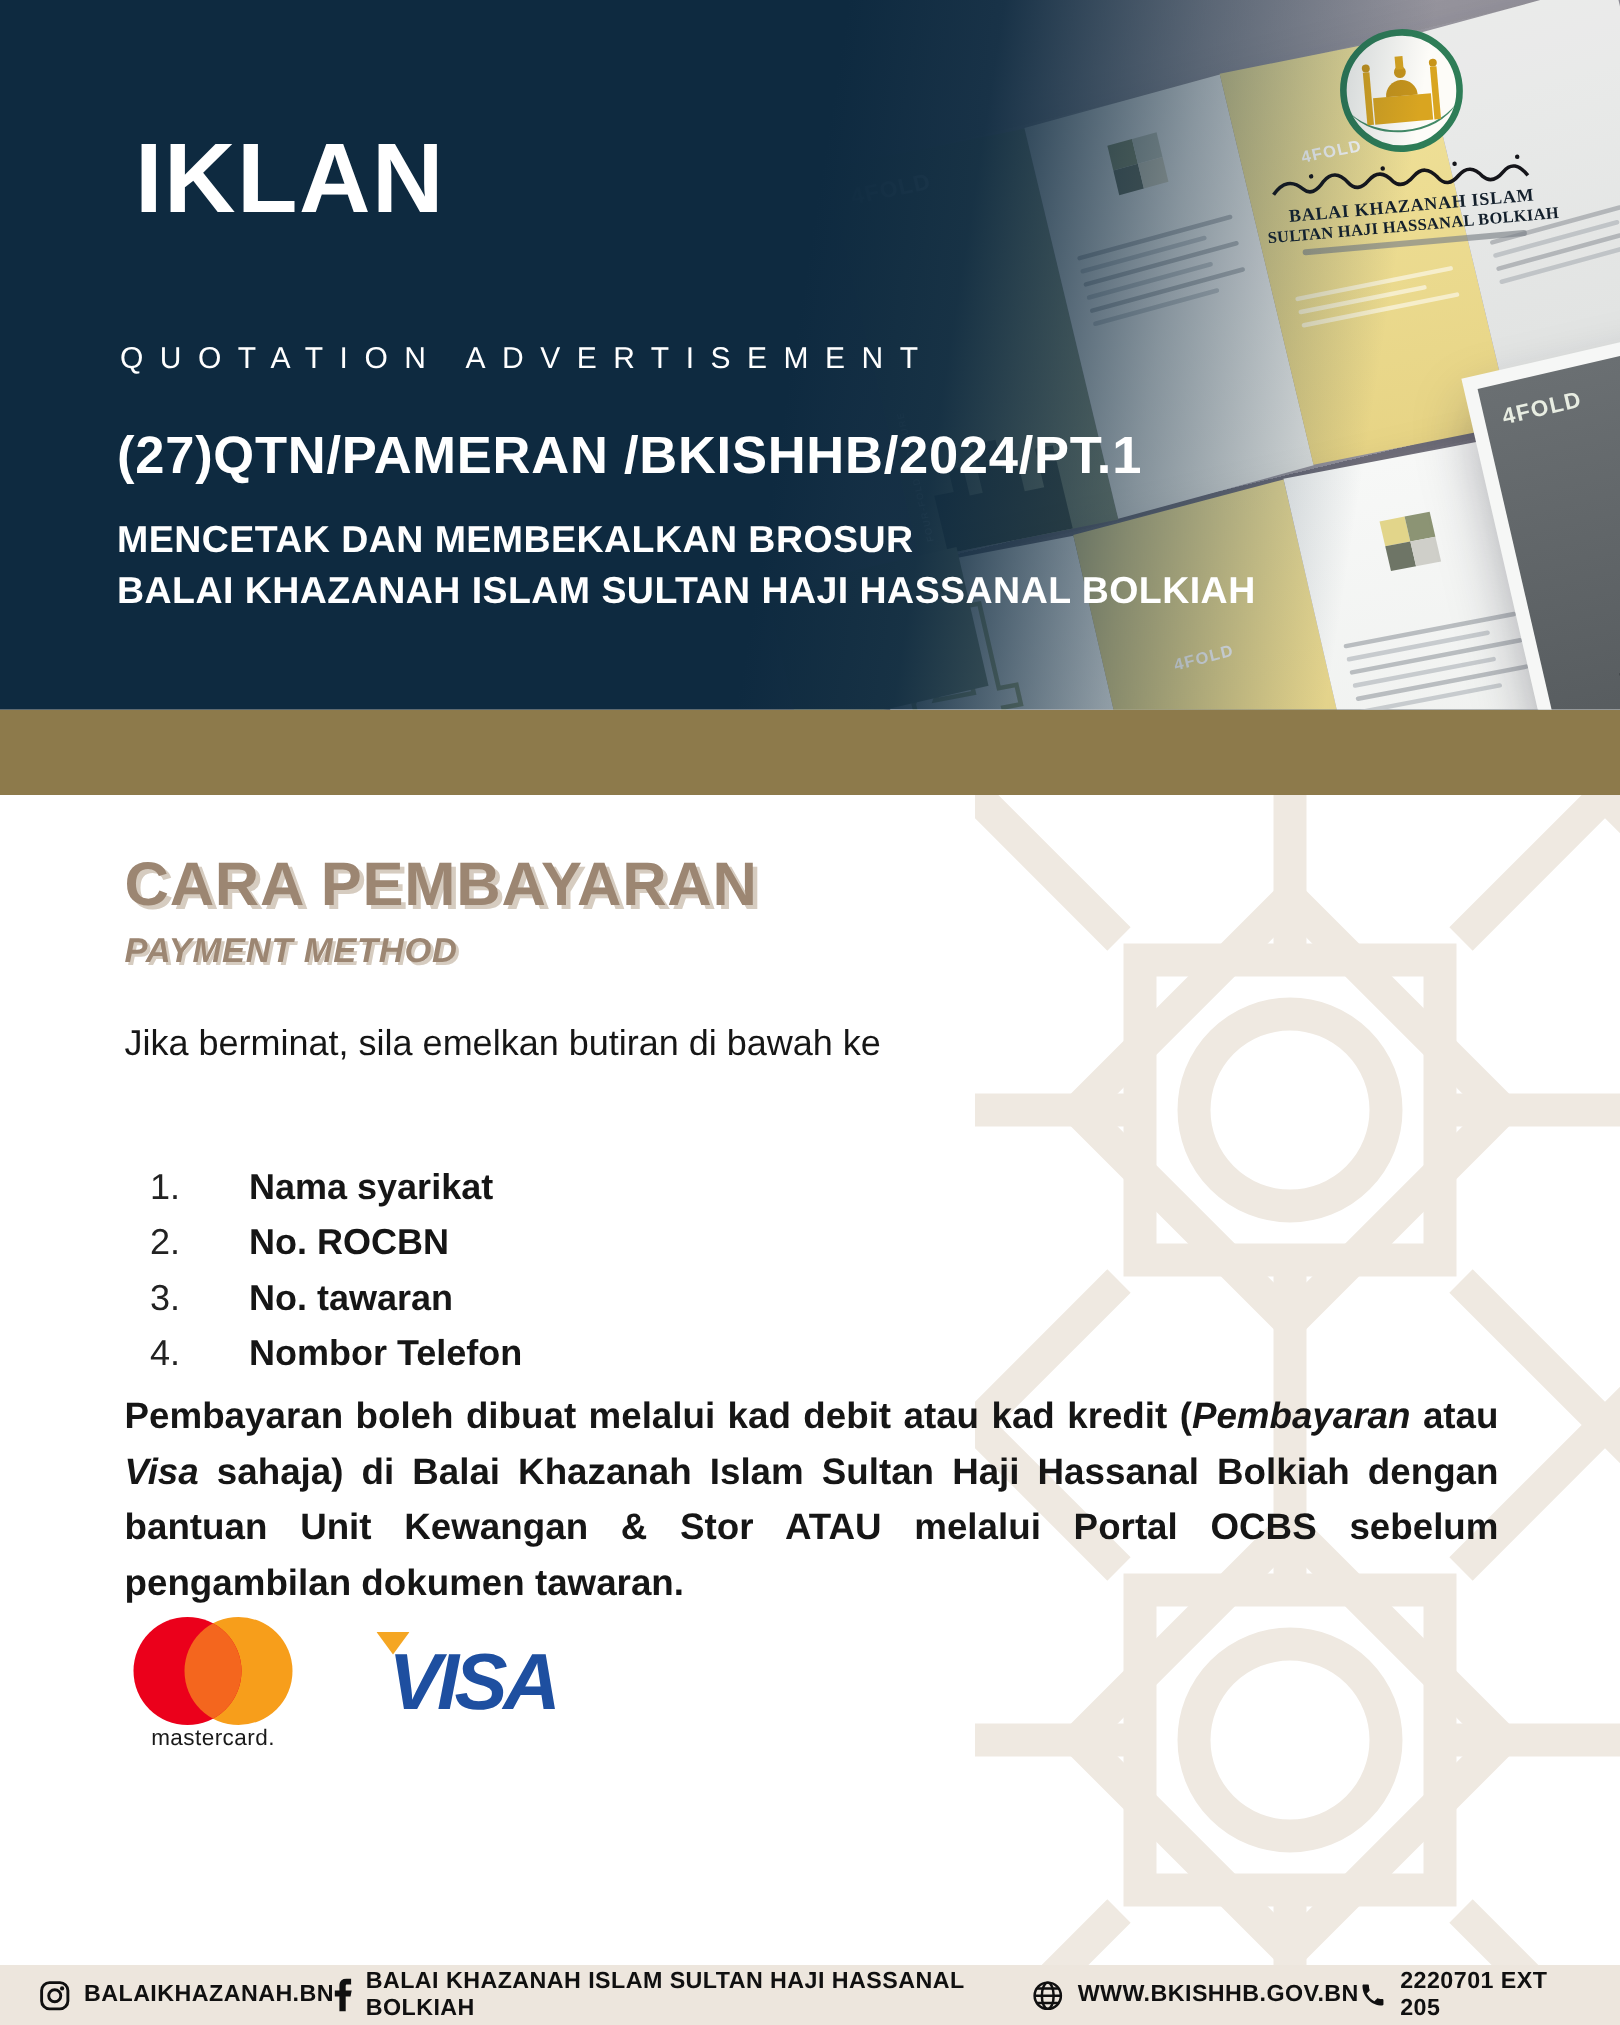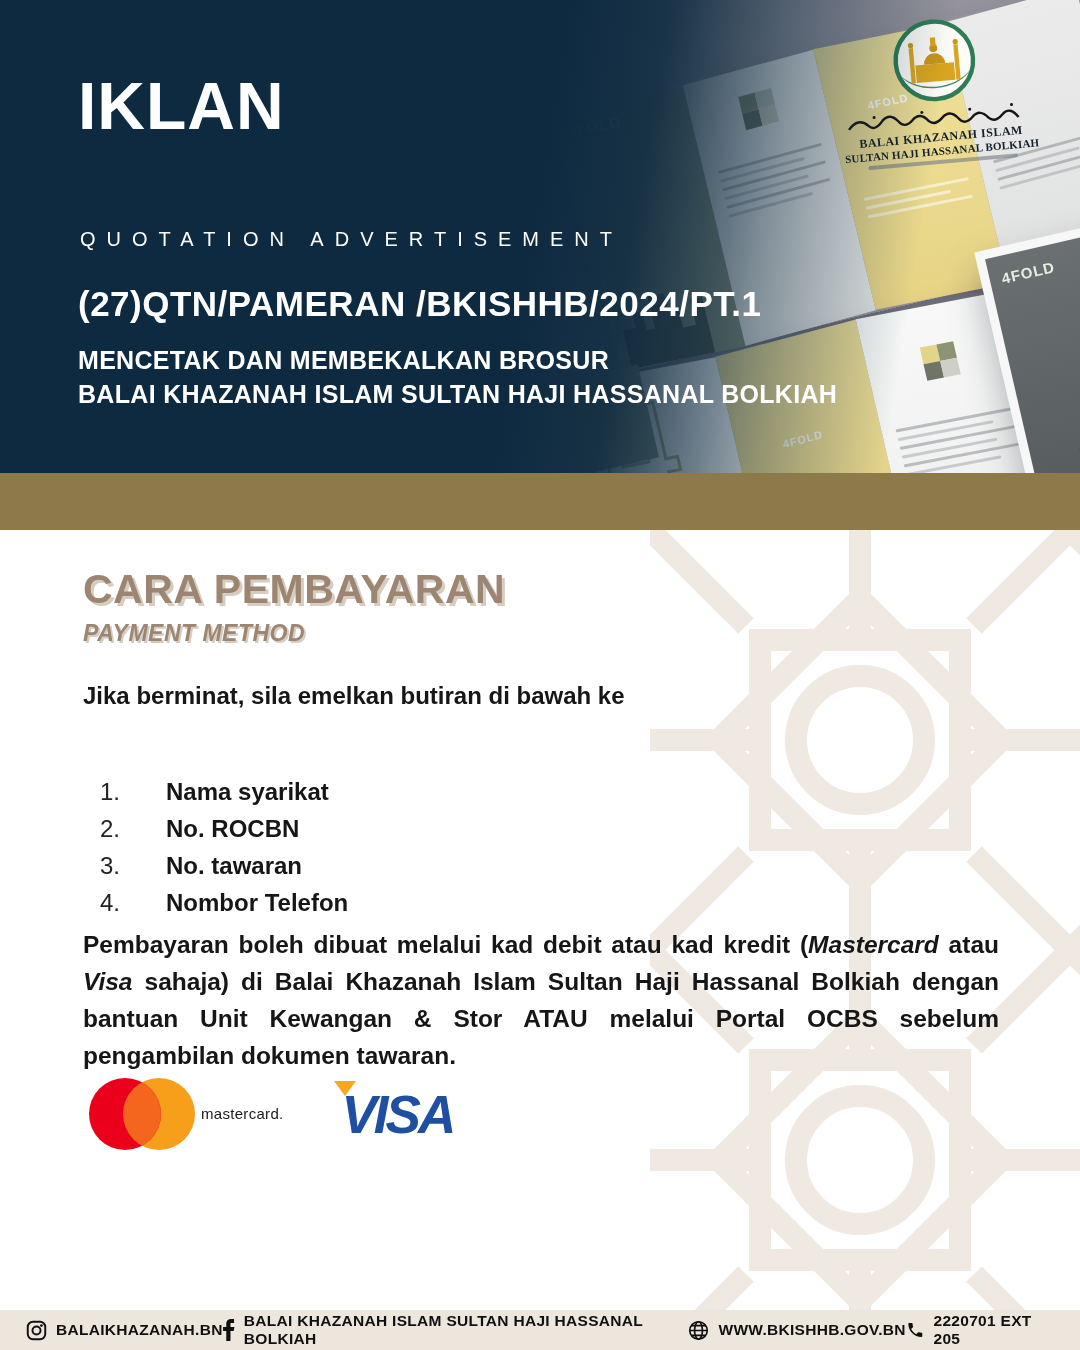--- a/index.html
+++ b/index.html
@@ -51,32 +51,32 @@
   
   .band{height:57px;background:#8D7A4B;}
 
   
   .content{position:relative;height:940px;background:#fff;}
   .watermark{position:absolute;top:0;right:0;pointer-events:none;}
   .heading{position:absolute;left:83px;top:36px;font-size:41px;font-weight:bold;color:#9C8672;
       letter-spacing:.5px;text-shadow:3px 3px 0 #D6CCC0;}
   .subheading{position:absolute;left:83px;top:90px;font-size:23px;font-weight:bold;font-style:italic;
       color:#9C8672;letter-spacing:.5px;text-shadow:2px 2px 0 #D6CCC0;}
-  .intro{position:absolute;left:83px;top:152px;font-size:24px;font-weight:bold;}
+  .intro{position:absolute;left:83px;top:152px;font-size:24px;font-weight:normal;}
   .email{position:absolute;left:83px;top:188px;font-size:27px;font-weight:bold;color:#111;
       text-decoration:underline;text-decoration-thickness:3px;text-underline-offset:7px;}
   .list{position:absolute;left:100px;top:248px;font-size:24px;}
   .list .row{display:flex;margin-bottom:9px;}
   .list .num{width:34px;color:#222;}
   .list .txt{font-weight:bold;margin-left:32px;}
   .para{position:absolute;left:83px;top:396px;width:916px;font-size:24.5px;line-height:37px;
       font-weight:bold;text-align:justify;}
   .para .it{font-style:italic;}
   .logos{position:absolute;left:83px;top:546px;display:flex;align-items:center;gap:52px;}
-  .mc{display:flex;flex-direction:row;align-items:center;}
+  .mc{display:flex;flex-direction:column;align-items:center;}
   .mc-label{font-size:15px;color:#1a1a1a;margin-top:-2px;letter-spacing:.3px;}
   .visa{position:relative;font-size:53px;font-weight:900;font-style:italic;color:#1E4FA0;
       letter-spacing:-3px;line-height:1;padding-left:6px;}
   .visa svg{position:absolute;left:-2px;top:-7px;}
   .ocbs{font-size:46px;font-weight:800;color:#1E5BA9;letter-spacing:1px;line-height:1;}
 
   
   .footer{position:absolute;left:0;bottom:0;width:1080px;height:40px;background:#EDE6DD;
       display:flex;align-items:center;justify-content:space-between;padding:0 26px;box-sizing:border-box;}
   .f-item{display:flex;align-items:center;gap:9px;font-size:15.5px;font-weight:bold;color:#101010;letter-spacing:.3px;}
@@ -194,21 +194,21 @@
         </svg>
         <div class="emb-l1">BALAI KHAZANAH ISLAM</div>
         <div class="emb-l2">SULTAN HAJI HASSANAL BOLKIAH</div>
         <div class="emb-l3"></div>
       </div>
     </div>
 
     <div class="hero-overlay"></div>
 
     <div class="hero-text">
-      <h1 class="h-title" style="margin:0;">
+      <h1 class="h-title" style="margin:12px;">
         <span>IKLAN</span><br>
       </h1>
       <div class="h-sub">QUOTATION ADVERTISEMENT</div>
       <div class="h-ref">(27)QTN/PAMERAN /BKISHHB/2024/PT.1</div>
       <div class="h-d1">MENCETAK DAN MEMBEKALKAN BROSUR</div>
       <div class="h-d2">BALAI KHAZANAH ISLAM SULTAN HAJI HASSANAL BOLKIAH</div>
     </div>
   </header>
 
   <div class="band"></div>
@@ -248,21 +248,21 @@
         <span class="num">3.</span>
         <span class="txt">No. tawaran</span>
       </div>
       <div class="row">
         <span class="num">4.</span>
         <span class="txt">Nombor Telefon</span>
       </div>
     </div>
 
     <p class="para" style="margin:0;">
-      <span>Pembayaran boleh dibuat melalui kad debit atau kad kredit (</span><span class="it">Mastercard</span><span> atau </span><span class="it">Visa</span><span> sahaja) di Balai Khazanah Islam Sultan Haji Hassanal Bolkiah dengan bantuan Unit Kewangan &amp; Stor ATAU melalui Portal OCBS sebelum pengambilan dokumen tawaran.</span>
+      <span>Pembayaran boleh dibuat melalui kad debit atau kad kredit (</span><span class="it">Pembayaran</span><span> atau </span><span class="it">Visa</span><span> sahaja) di Balai Khazanah Islam Sultan Haji Hassanal Bolkiah dengan bantuan Unit Kewangan &amp; Stor ATAU melalui Portal OCBS sebelum pengambilan dokumen tawaran.</span>
     </p>
 
     <div class="logos">
       <div class="mc">
         <svg width="118" height="76" viewBox="0 0 118 76">
           <defs>
               <clipPath id="mcL">
                 <circle cx="42" cy="38" r="36"></circle>
               </clipPath>
             </defs>

